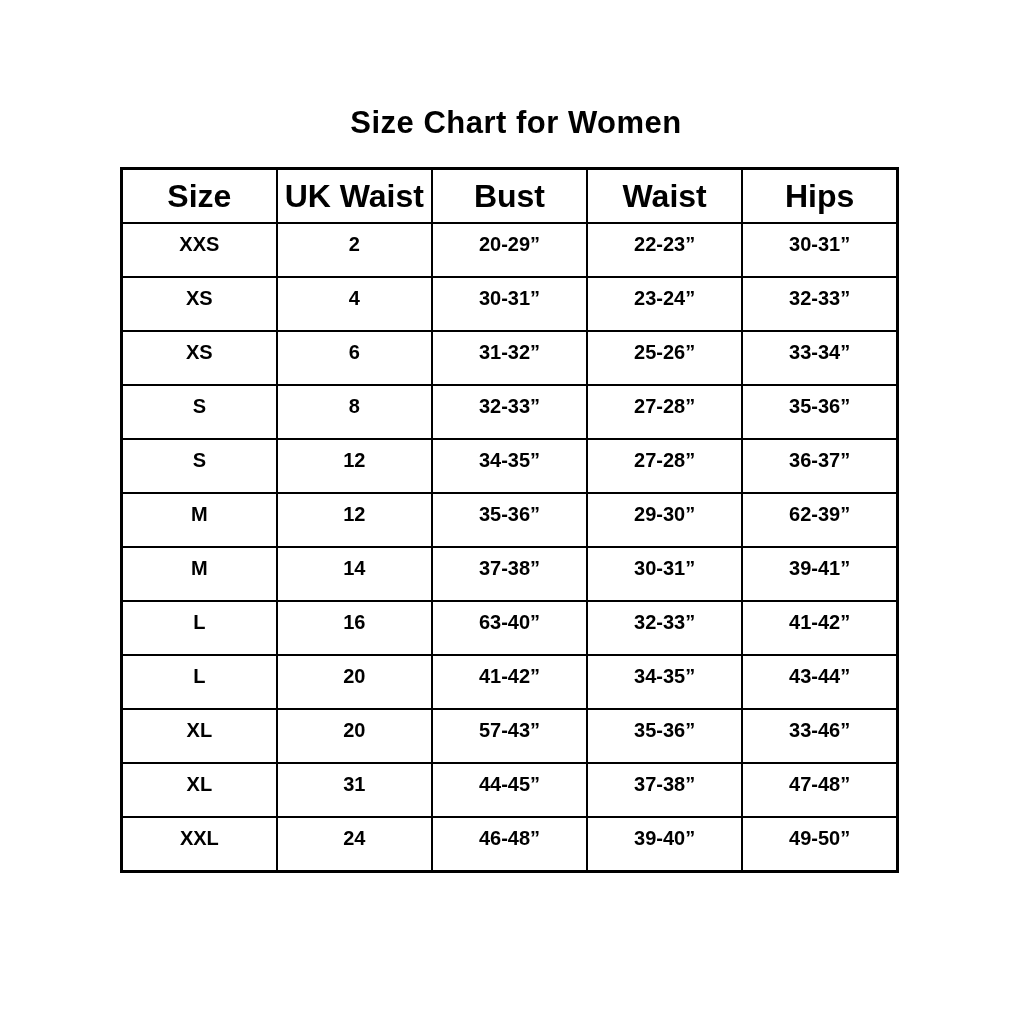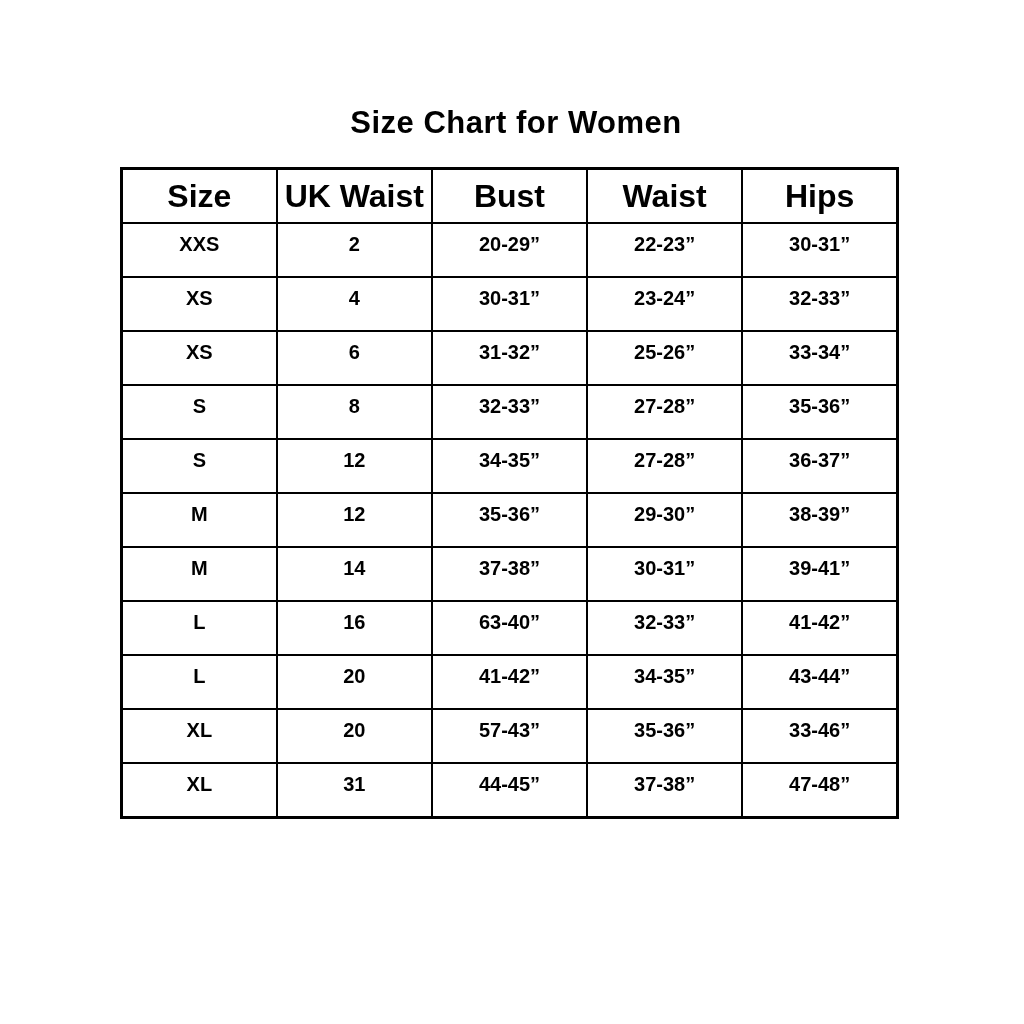--- a/index.html
+++ b/index.html
@@ -108,21 +108,21 @@
           <td>12</td>
           <td>34-35”</td>
           <td>27-28”</td>
           <td>36-37”</td>
         </tr>
         <tr>
           <td>M</td>
           <td>12</td>
           <td>35-36”</td>
           <td>29-30”</td>
-          <td>38-39”</td>
+          <td>62-39”</td>
         </tr>
         <tr>
           <td>M</td>
           <td>14</td>
           <td>37-38”</td>
           <td>30-31”</td>
           <td>39-41”</td>
         </tr>
         <tr>
           <td>L</td>
@@ -145,15 +145,22 @@
           <td>35-36”</td>
           <td>33-46”</td>
         </tr>
         <tr>
           <td>XL</td>
           <td>31</td>
           <td>44-45”</td>
           <td>37-38”</td>
           <td>47-48”</td>
         </tr>
+        <tr>
+          <td>XXL</td>
+          <td>24</td>
+          <td>46-48”</td>
+          <td>39-40”</td>
+          <td>49-50”</td>
+        </tr>
       </tbody>
   </table>
 </div>
 
 </body></html>

